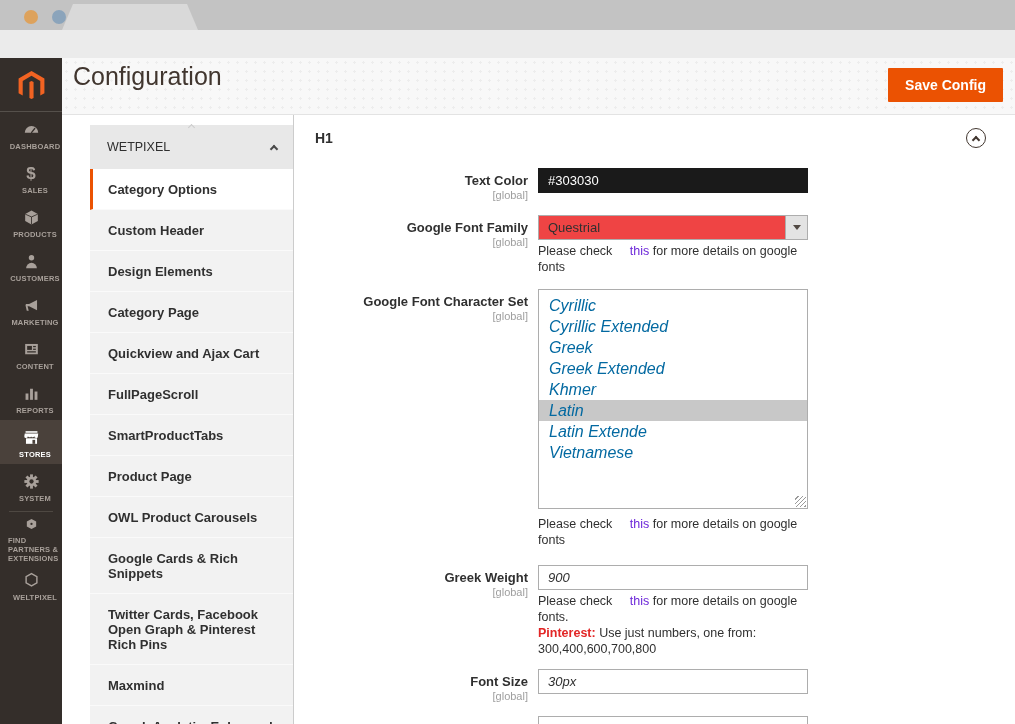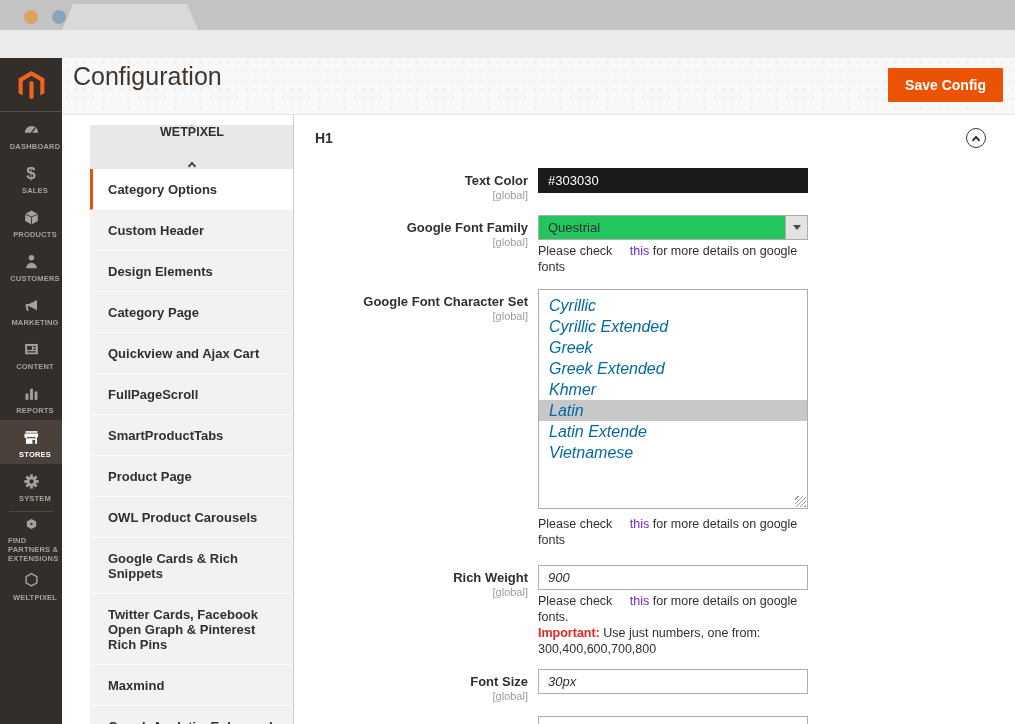--- a/index.html
+++ b/index.html
@@ -36,21 +36,21 @@
   .snav-item svg { width:19px; height:19px; display:block; }
   .snav-item .dollar { font-size:17px; font-weight:700; line-height:19px; height:19px; }
   .snav-item.active { background:#4a413b; color:#fff; }
   .snav-div { height:1px; background:#4e4842; margin:3px 9px; }
 
   
   .sub-nav { position:absolute; left:90px; top:116px; width:203px; bottom:0; background:#fff; }
   .scroll-strip { height:9px; text-align:center; cursor:pointer; }
   .scroll-strip .chev { width:5px; height:5px; border-width:1.5px; color:#cccccc; margin-top:3px; }
   .nav-header { height:44px; background:#e8e8e8; display:flex; align-items:center; justify-content:space-between;
-                padding:0 16px 0 17px; font-size:12.5px; font-weight:700; color:#2f2f2f; cursor:pointer;flex-direction:column; }
+                padding:0 16px 0 17px; font-size:12.5px; font-weight:400; color:#2f2f2f; cursor:pointer; }
   .nav-header .chev { width:6px; height:6px; border-width:2px; color:#4a4a4a; margin-top:4px; }
   .nav-row { background:#f2f2f2; padding:13px 14px 12px 18px; font-size:13px; font-weight:600; color:#303030;
              border-bottom:1px solid #fafafa; line-height:15px; overflow-wrap:anywhere; cursor:pointer; }
   .nav-row.active { background:#fff; border-left:3px solid #eb5202; padding-left:15px; font-weight:700; }
 
   
   .content { position:absolute; left:293px; top:115px; right:0; bottom:0; background:#fff;
              border-left:1px solid #ccc; padding:12px 15px 0 21px; overflow:hidden; }
   .sec-head { display:flex; align-items:center; justify-content:space-between; height:22px; }
   .sec-head h2 { font-size:14px; font-weight:700; color:#303030; margin:0; }
@@ -64,21 +64,21 @@
   .frow { display:flex; align-items:flex-start; }
   .flabel { width:213px; text-align:right; padding-top:5px; }
   .flabel .lab { font-size:13px; font-weight:700; color:#303030; line-height:15px; display:block; }
   .flabel .scope { font-size:11px; color:#9e9e9e; line-height:12px; display:block; margin-top:1px; }
   .fctrl { margin-left:10px; width:270px; }
 
   .color-input { width:100%; height:25px; background:#1a1a1a; border:1px solid #1a1a1a; color:#fff;
                  font-size:13px; padding:0 9px; font-family:inherit; }
   .tinput { width:100%; height:25px; border:1px solid #adadad; font-size:13px; color:#303030;
             padding:0 9px; background:#fff; font-family:inherit;font-style:italic; }
-  .select { position:relative; height:25px; border:1px solid #adadad; background:#22c55e; cursor:pointer; }
+  .select { position:relative; height:25px; border:1px solid #adadad; background:#ef4444; cursor:pointer; }
   .sel-val { position:absolute; left:9px; top:4px; font-size:13px; color:#303030; }
   .sel-btn { position:absolute; right:0; top:0; bottom:0; width:22px; border-left:1px solid #adadad;
              background:#e3e3e3; display:flex; align-items:center; justify-content:center; }
   .caret { width:0; height:0; border-left:4px solid transparent; border-right:4px solid transparent;
            border-top:5px solid #514943; }
 
   .listbox { position:relative; height:220px; border:1px solid #adadad; background:#fff; padding-top:5px; }
   .opt { height:21px; line-height:21px; padding:0 10px; font-size:16px; color:#0369a1; cursor:default;font-style:italic; }
   .opt.active { background:#c8c8c8; }
   .resize { position:absolute; right:1px; bottom:1px; width:11px; height:11px; cursor:nwse-resize;
@@ -326,27 +326,27 @@
             <div class="opt">
               <span>Vietnamese</span>
             </div>
           </div>
         <p class="note note-charset"><span>Please check </span><a class="link">this</a><span> for more details on google fonts</span></p>
       </div>
     </div>
 
     <div class="frow r4">
       <div class="flabel">
-        <span class="lab">Rich Weight</span>
+        <span class="lab">Greek Weight</span>
         <span class="scope">[global]</span>
       </div>
       <div class="fctrl">
         <input class="tinput" value="900" style="">
         <p class="note"><span>Please check </span><a class="link">this</a><span> for more details on google fonts.</span></p>
-        <p class="note" style="margin-top:0"><span class="imp">Important:</span><span> Use just numbers, one from: 300,400,600,700,800</span></p>
+        <p class="note" style="margin-top:0"><span class="imp">Pinterest:</span><span> Use just numbers, one from: 300,400,600,700,800</span></p>
       </div>
     </div>
 
     <div class="frow r5">
       <div class="flabel">
         <span class="lab">Font Size</span>
         <span class="scope">[global]</span>
       </div>
       <div class="fctrl">
         <input class="tinput" value="30px" style="">

